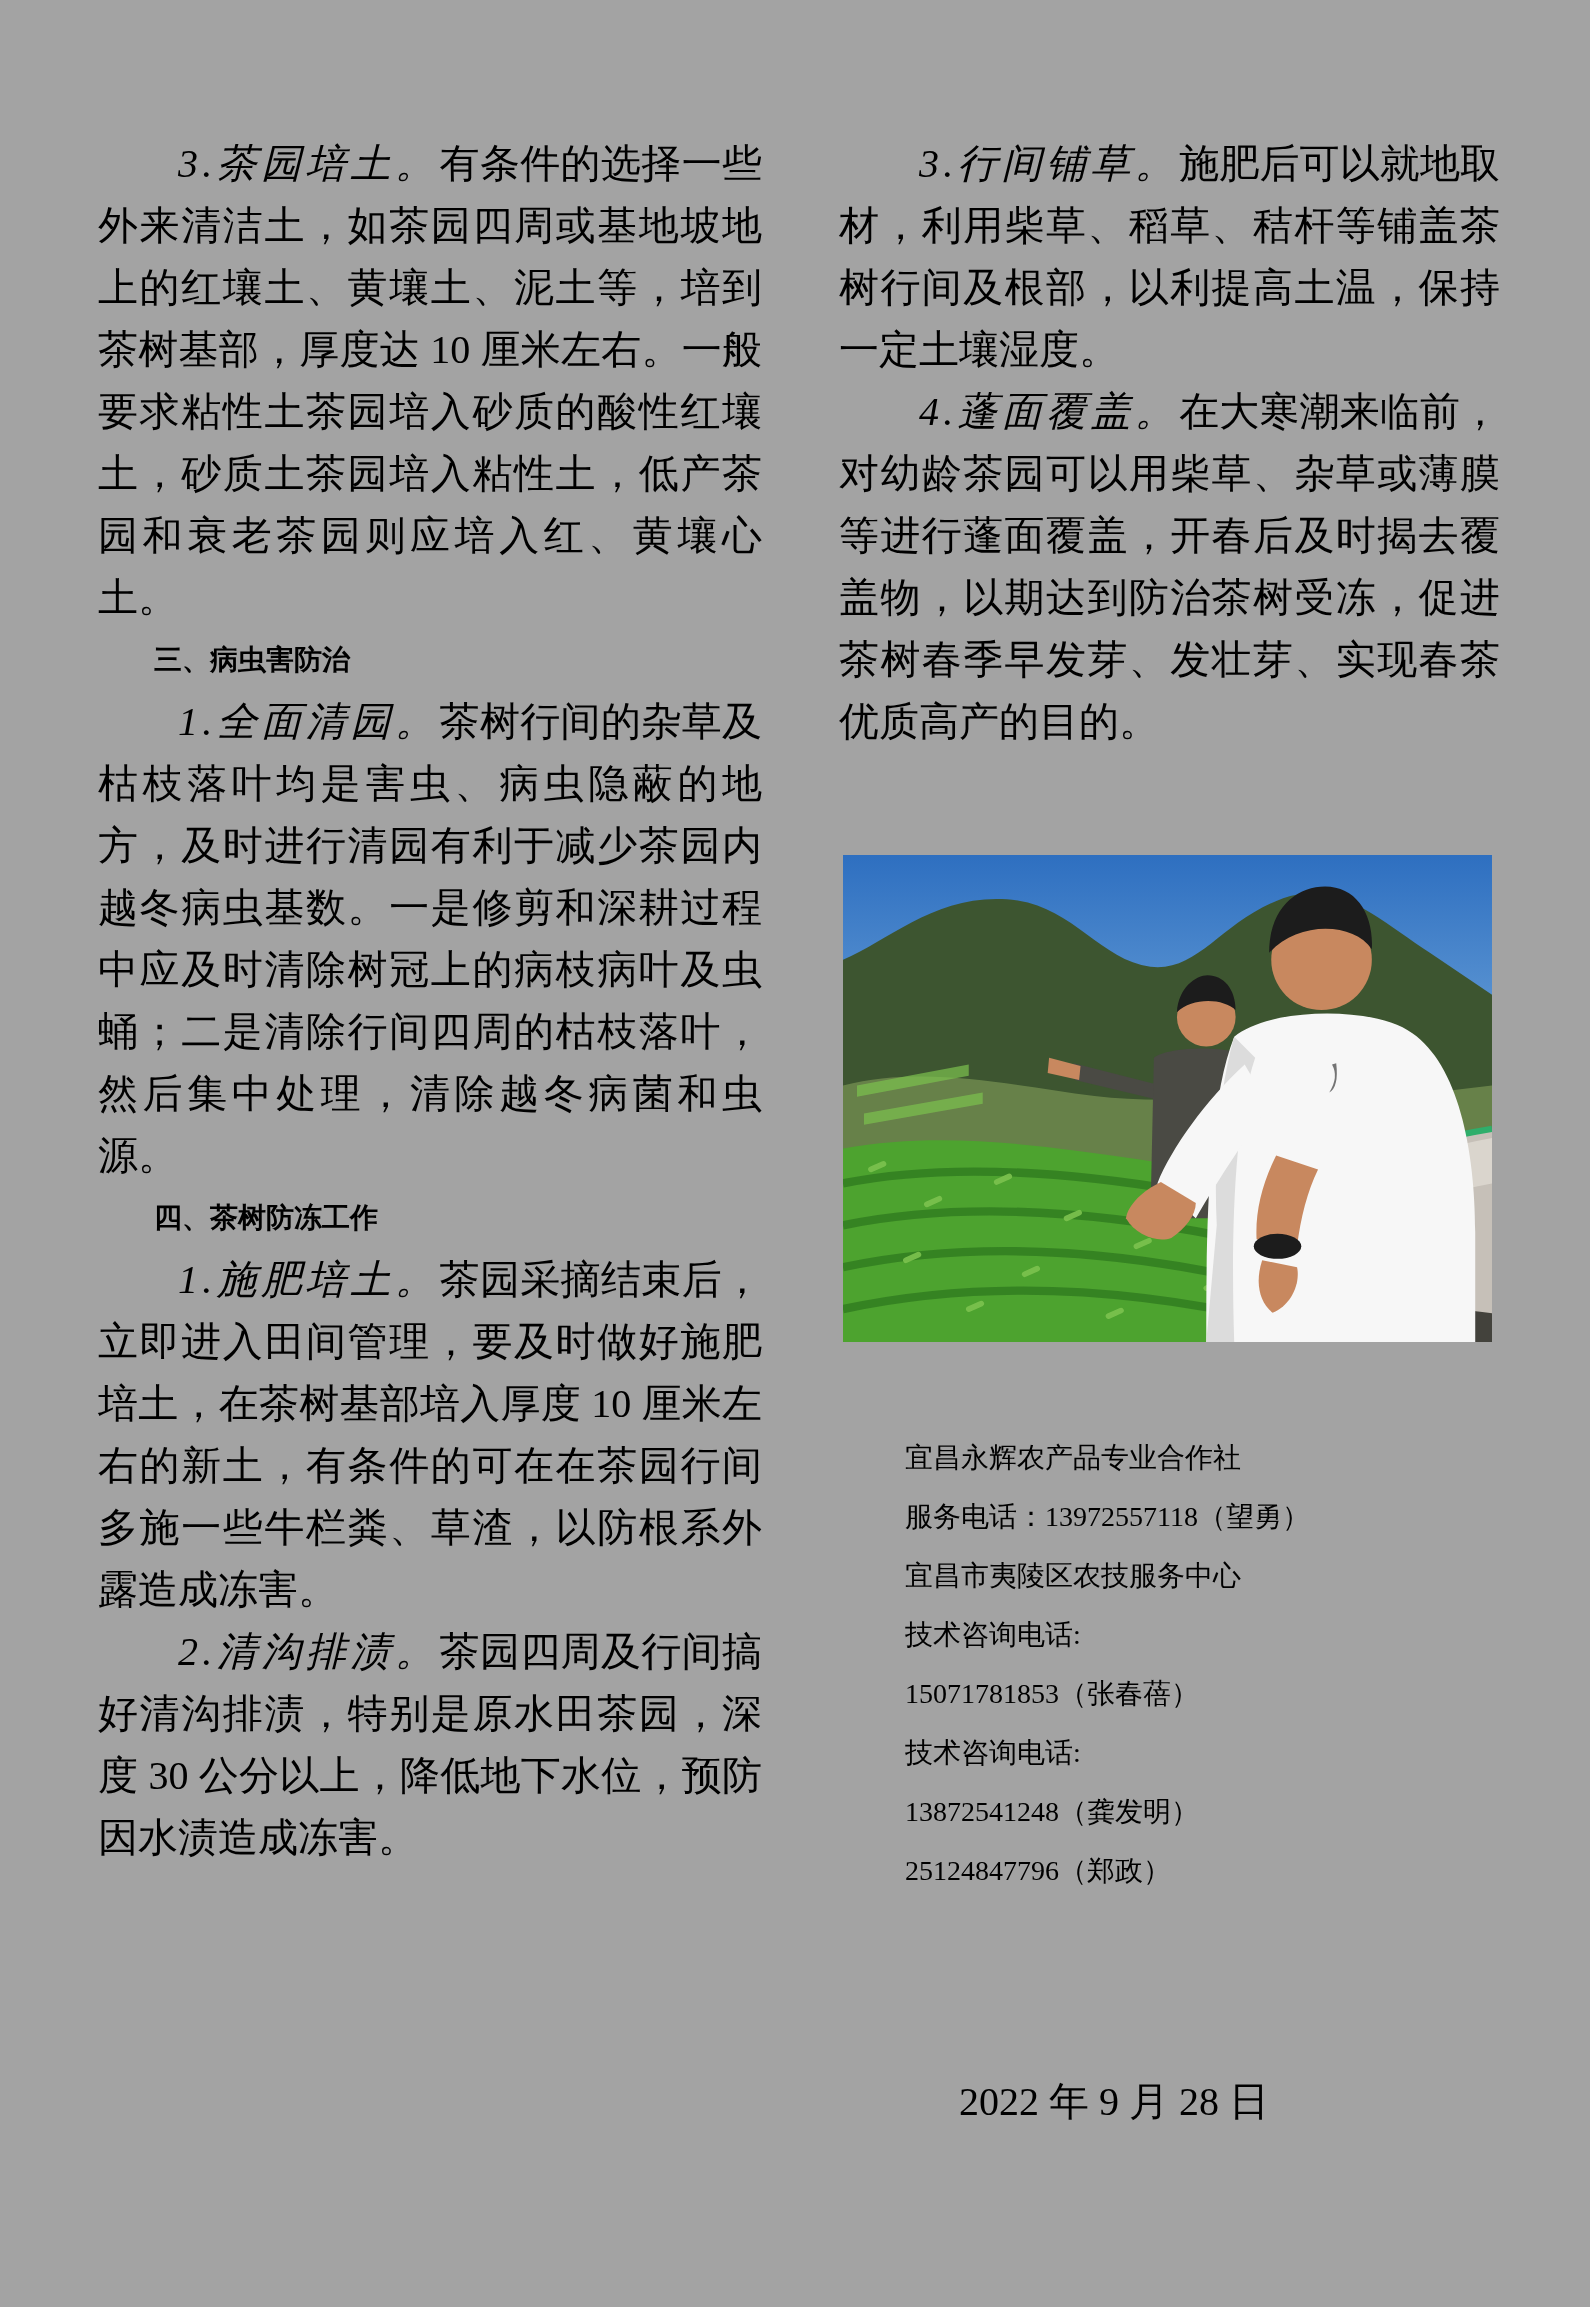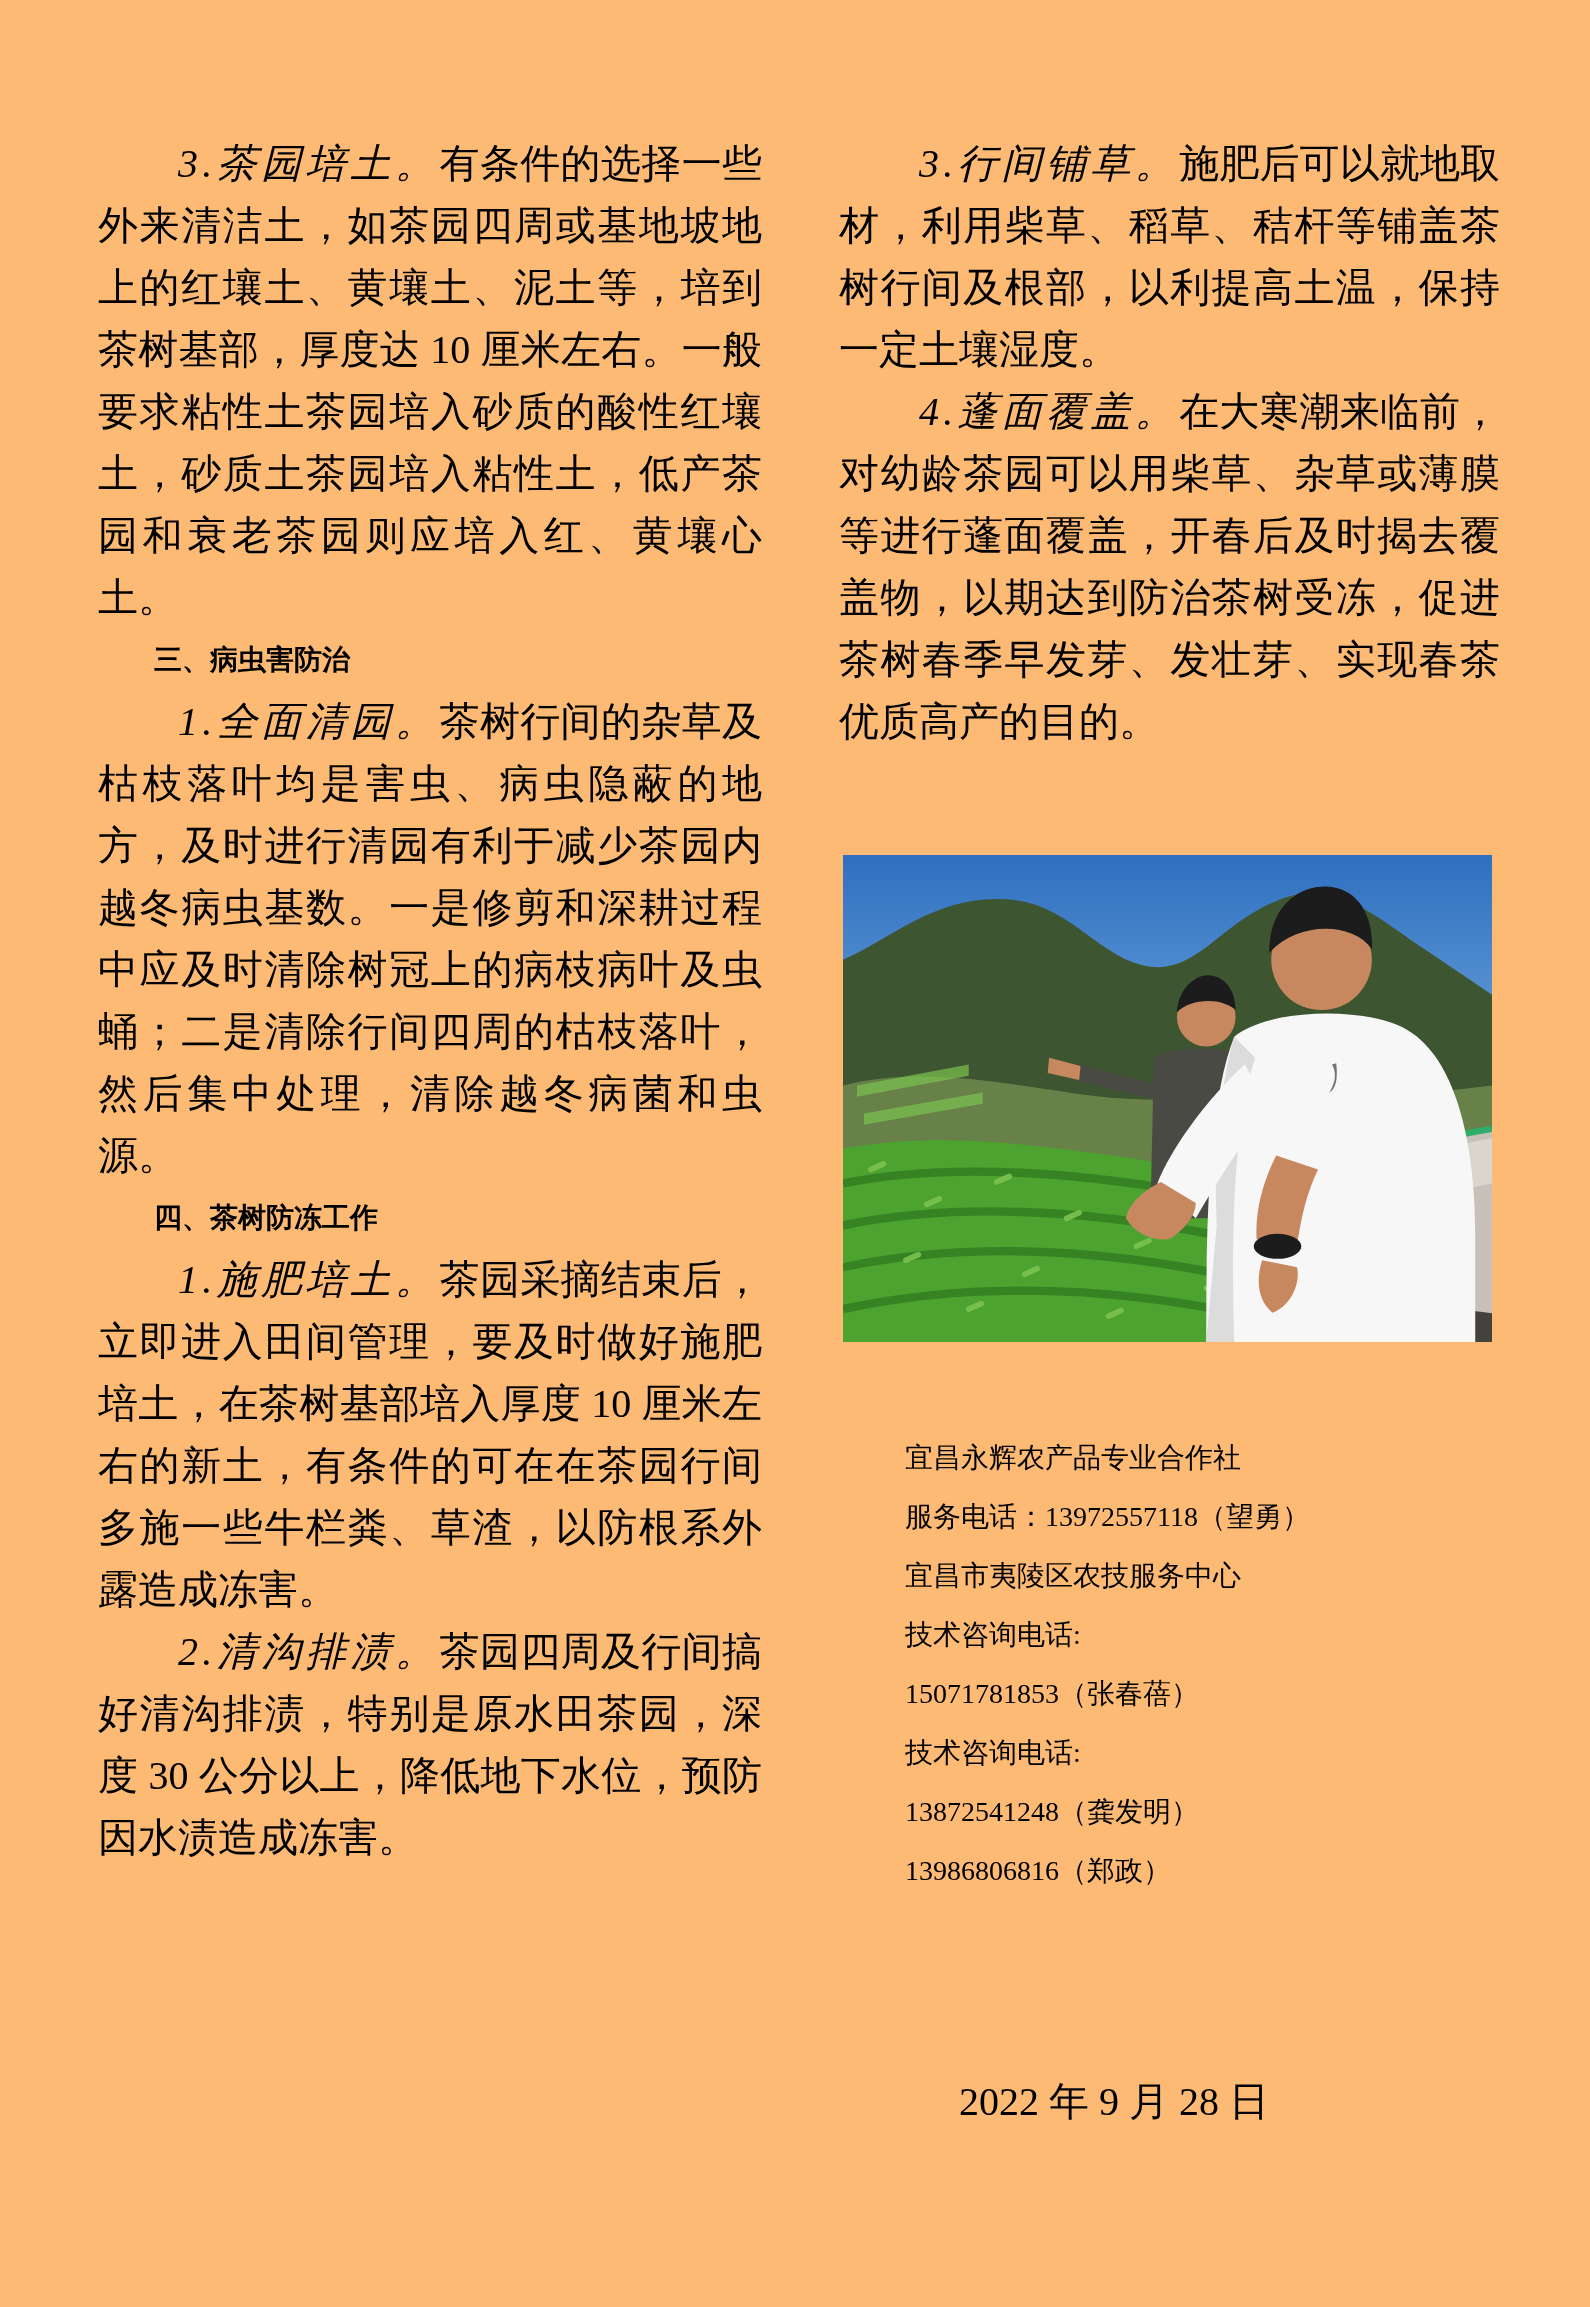--- a/index.html
+++ b/index.html
@@ -4,21 +4,21 @@
 <style>
   html, body {
     margin: 0;
     padding: 0;
     background: #ffffff;
   }
   .page {
     position: relative;
     width: 1590px;
     height: 2307px;
-    background: #fdba74;
+    background: #a3a3a3;
     overflow: hidden;
     font-family: "Liberation Serif", "DejaVu Serif", serif;
     color: #000000;
   }
   .col {
     position: absolute;
     top: 133px;
     font-size: 40px;
     line-height: 62px;
     text-align: justify;
@@ -141,19 +141,19 @@
   </div>
 
   <div class="contact-block">
     <p class="contact-line">宜昌永辉农产品专业合作社</p>
     <p class="contact-line">服务电话：13972557118（望勇）</p>
     <p class="contact-line">宜昌市夷陵区农技服务中心</p>
     <p class="contact-line">技术咨询电话:</p>
     <p class="contact-line">15071781853（张春蓓）</p>
     <p class="contact-line">技术咨询电话:</p>
     <p class="contact-line">13872541248（龚发明）</p>
-    <p class="contact-line">13986806816（郑政）</p>
+    <p class="contact-line">25124847796（郑政）</p>
   </div>
 
   <div class="date-line">2022 年 9 月 28 日</div>
 
 </div>
 
 
 </body></html>

